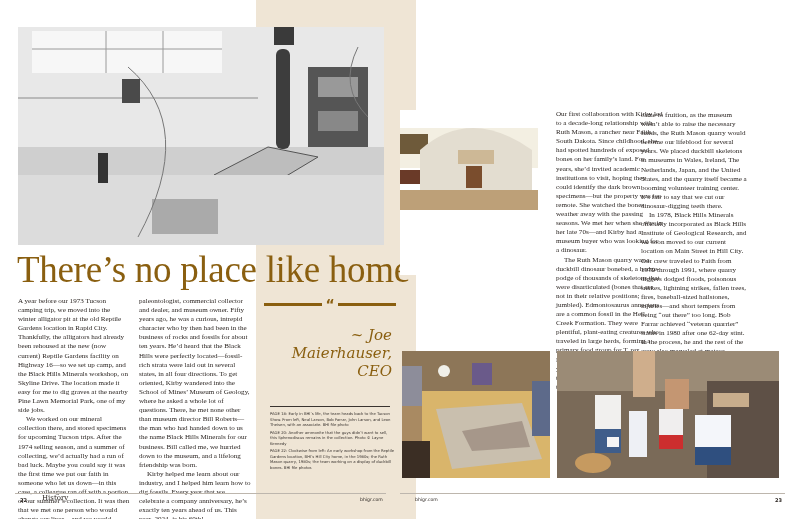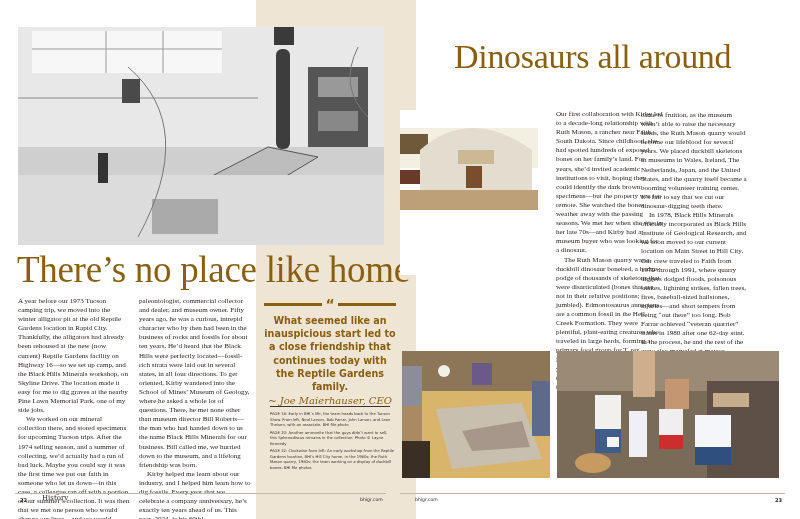--- a/index.html
+++ b/index.html
@@ -33,21 +33,21 @@
   .col-2 { left: 139px; top: 297px; width: 112px; }
   .col-3 { left: 556px; top: 110px; width: 107px; }
   .col-4 { left: 641px; top: 111px; width: 106px; }
 
   
   .pullquote { position: absolute; left: 264px; top: 298px; width: 132px; text-align: center; }
   .pq-rule { display: flex; align-items: center; justify-content: center; gap: 3px; }
   .pq-rule .bar { height: 3px; background: #8a5f10; flex: 1; }
   .pq-rule .mark { font-family: "DejaVu Sans", sans-serif; font-weight: bold; color: #8a5f10; font-size: 14px; line-height: 12px; }
   .pq-text { margin-top: 4px; font-family: "DejaVu Sans", sans-serif; font-weight: bold; font-size: 9.6px; line-height: 13.2px; color: #8a5f10; }
-  .pq-attrib { margin-top: 2px; text-align: right; padding-right: 4px; font-family: "DejaVu Serif", serif; font-style: italic; font-size: 10px; color: #8a5f10; }
+  .pq-attrib { margin-top: 16px; text-align: right; padding-right: 4px; font-family: "DejaVu Serif", serif; font-style: italic; font-size: 15px; color: #8a5f10; }
 
   .caption-rule { position: absolute; left: 270px; top: 406px; width: 120px; height: 1px; background: #3a3430; }
   .captions { position: absolute; left: 270px; top: 411px; width: 125px; font-family: "DejaVu Sans", sans-serif; font-size: 3.8px; line-height: 5.5px; color: #3a3430; }
   .captions p { margin-bottom: 2px; }
 
   
   .sidequote { position: absolute; left: 415px; top: 274px; width: 128px; text-align: right; font-family: "DejaVu Sans", sans-serif; font-weight: bold; font-size: 7.2px; line-height: 9.3px; color: #8a6a10; }
 
   
   .footer-rule { position: absolute; top: 493px; height: 1px; background: #bdb6ad; }
@@ -103,32 +103,30 @@
     <p>paleontologist, commercial collector and dealer, and museum owner. Fifty years ago, he was a curious, intrepid character who by then had been in the business of rocks and fossils for about ten years. He’d heard that the Black Hills were perfectly located—fossil-rich strata were laid out in several states, in all four directions. To get oriented, Kirby wandered into the School of Mines’ Museum of Geology, where he asked a whole lot of questions. There, he met none other than museum director Bill Roberts—the man who had handed down to us the name Black Hills Minerals for our business. Bill called me, we hurried down to the museum, and a lifelong friendship was born.</p>
     <p>Kirby helped me learn about our industry, and I helped him learn how to dig fossils. Every year that we celebrate a company anniversary, he’s exactly ten years ahead of us. This year, 2024, is his 60th!</p>
   </div>
 
   <div class="pullquote">
     <div class="pq-rule">
       <span class="bar"></span>
       <span class="mark">“</span>
       <span class="bar"></span>
     </div>
-    <div class="pq-text">What seemed like an inauspicious start led to a close friendship that continues today with the Reptile Gardens family.</div>
     <div class="pq-attrib">~ Joe Maierhauser, CEO</div>
   </div>
 
   <div class="caption-rule"></div>
   <div class="captions">
     <p>PAGE 18: Early in BHI’s life, the team heads back to the Tucson Show. From left, Neal Larson, Bob Farrar, John Larson, and Leon Theisen, with an associate. BHI file photo</p>
     <p>PAGE 20: Another ammonite that the guys didn’t want to sell, this Sphenodiscus remains in the collection. Photo © Layne Kennedy</p>
     <p>PAGE 22: Clockwise from left: An early workshop from the Reptile Gardens location, BHI’s Hill City home, in the 1980s; the Ruth Mason quarry, 1980s; the team working on a display of duckbill bones. BHI file photos</p>
   </div>
 
-  <h1 class="headline headline-dinos">Dinosaurs all around</h1>
 
   <div class="photo photo-building">
     <svg viewBox="0 0 138 165" preserveAspectRatio="none">
       <rect width="138" height="165" fill="#ffffff"></rect>
       <rect x="0" y="0" width="138" height="60" fill="#ffffff"></rect>
       <rect x="0" y="18" width="138" height="40" fill="#f3efe2"></rect>
       <rect x="0" y="24" width="28" height="20" fill="#6e5a3a"></rect>
       <path d="M20 40 Q70 -4 132 40 L132 82 L20 82 Z" fill="#e3ddd0"></path>
       <rect x="58" y="40" width="36" height="14" fill="#cdb896"></rect>
       <rect x="66" y="56" width="16" height="22" fill="#7a4d2d"></rect>

